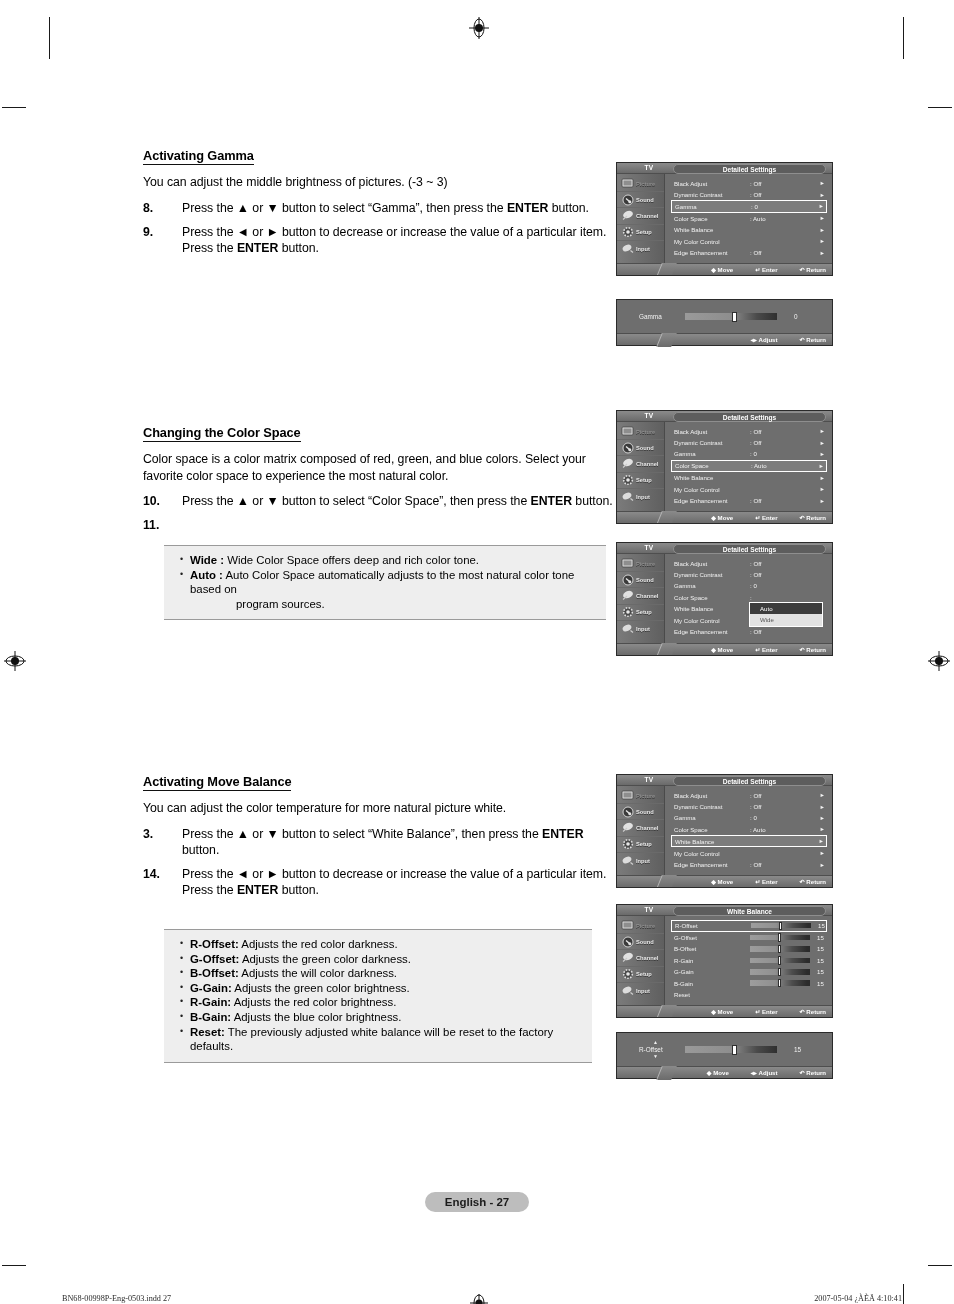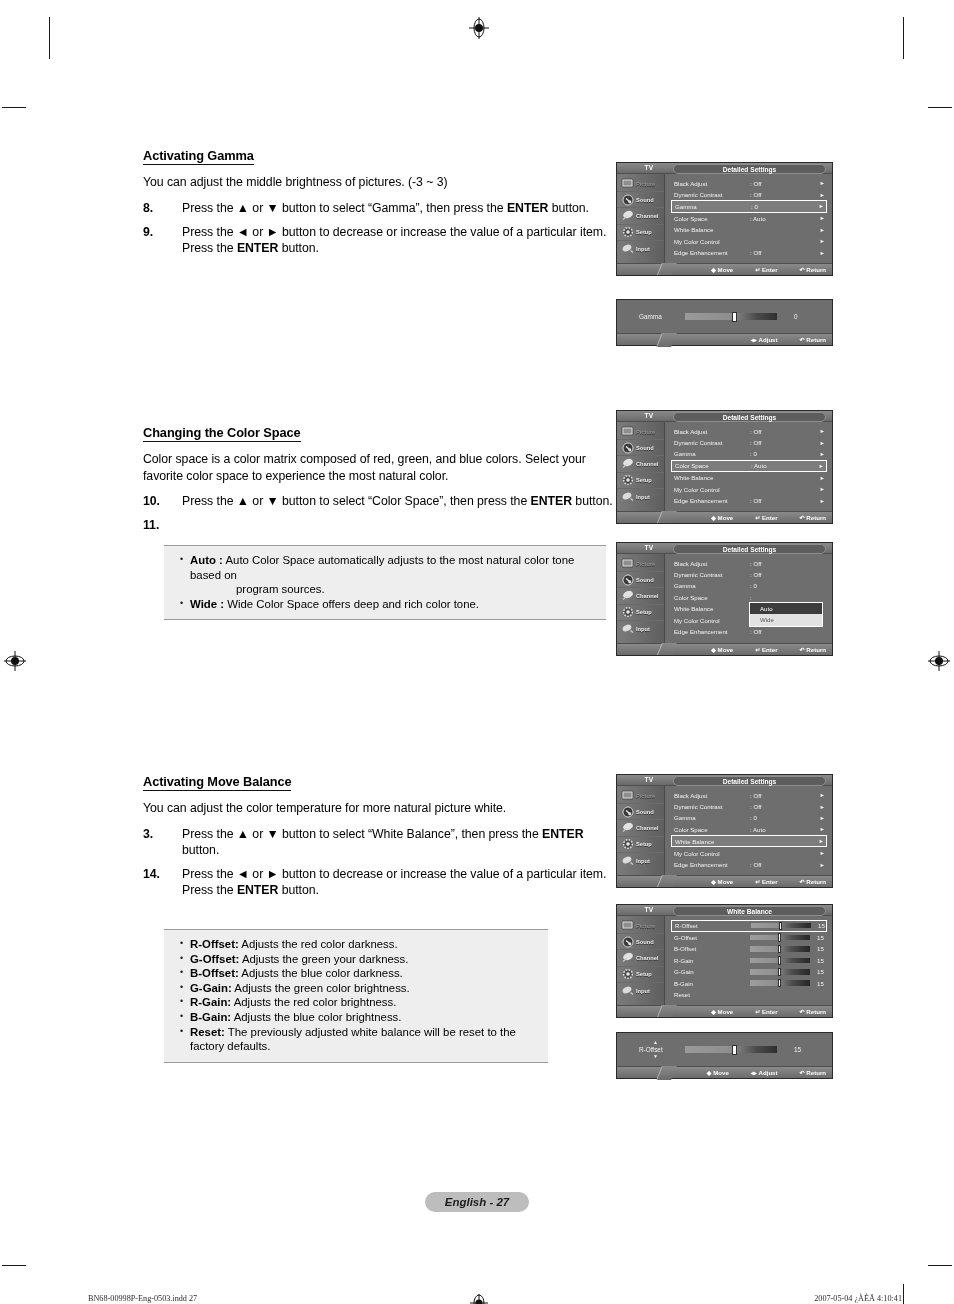--- a/index.html
+++ b/index.html
@@ -262,32 +262,31 @@
     position: absolute;
     left: 425px; top: 1180px;
     width: 104px; height: 20px;
     background: #bdbdbd;
     border-radius: 10px;
     text-align: center;
     line-height: 20px;
     font-size: 11.5px;
     font-weight: bold;
     color: #1c1c1c;
-    font-style: italic;
   }
 
   
   .printfoot {
     position: absolute;
     top: 1282px;
     font-family: "Liberation Serif", serif;
     font-size: 8.2px;
     color: #2b2b2b;
   }
-  .pf-left  { left: 62px; margin-left: 26px; }
+  .pf-left  { left: 62px; }
   .pf-right { right: 52px; }
 </style>
 </head>
 <body>
 
 <div class="page">
 
   <div class="crop" style="left:49px;  top:5px;   width:1.3px; height:42px;"></div>
   <div class="crop" style="left:903px; top:5px;   width:1.3px; height:42px;"></div>
   <div class="crop" style="left:2px;   top:95px;  width:24px;  height:1.3px;"></div>
@@ -353,57 +352,57 @@
         <span class="txt">Press the ▲ or ▼ button to select “Color Space”, then press the <b>ENTER</b> button.</span>
       </li>
       <li>
         <span class="num">11.</span>
       </li>
     </ol>
   </div>
 
   <div class="notebox" style="position:absolute; left:164px; top:533px; width:442px;">
     <div class="row">
+      <span class="b">Wide :</span>
+      <span>Wide Color Space offers deep and rich color tone.</span>
+    </div>
+    <div class="row">
       <span class="b">Auto :</span>
       <span>Auto Color Space automatically adjusts to the most natural color tone based on</span>
       <span class="ind">program sources.</span>
-    </div>
-    <div class="row">
-      <span class="b">Wide :</span>
-      <span>Wide Color Space offers deep and rich color tone.</span>
     </div>
   </div>
 
   <div class="section" style="left:143px; top:760px;">
     <h2 class="sec-title">Activating Move Balance</h2>
     <p class="intro">You can adjust the color temperature for more natural picture white.</p>
     <ol class="steps">
       <li>
         <span class="num">3.</span>
         <span class="txt">Press the ▲ or ▼ button to select “White Balance”, then press the <b>ENTER</b> button.</span>
       </li>
       <li>
         <span class="num">14.</span>
         <span class="txt">Press the ◄ or ► button to decrease or increase the value of a particular item. Press the <b>ENTER</b> button.</span>
       </li>
     </ol>
   </div>
 
-  <div class="notebox tight" style="position:absolute; left:164px; top:917px; width:384px;">
+  <div class="notebox tight" style="position:absolute; left:164px; top:917px; width:428px;">
     <div class="row">
       <span class="b">R-Offset:</span>
       <span>Adjusts the red color darkness.</span>
     </div>
     <div class="row">
       <span class="b">G-Offset:</span>
-      <span>Adjusts the green your darkness.</span>
+      <span>Adjusts the green color darkness.</span>
     </div>
     <div class="row">
       <span class="b">B-Offset:</span>
-      <span>Adjusts the blue color darkness.</span>
+      <span>Adjusts the will color darkness.</span>
     </div>
     <div class="row">
       <span class="b">G-Gain:</span>
       <span>Adjusts the green color brightness.</span>
     </div>
     <div class="row">
       <span class="b">R-Gain:</span>
       <span>Adjusts the red color brightness.</span>
     </div>
     <div class="row">

